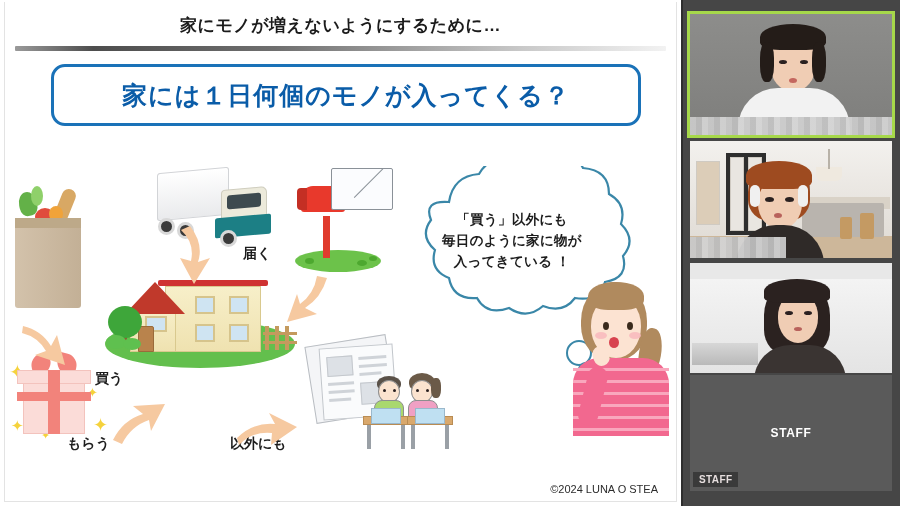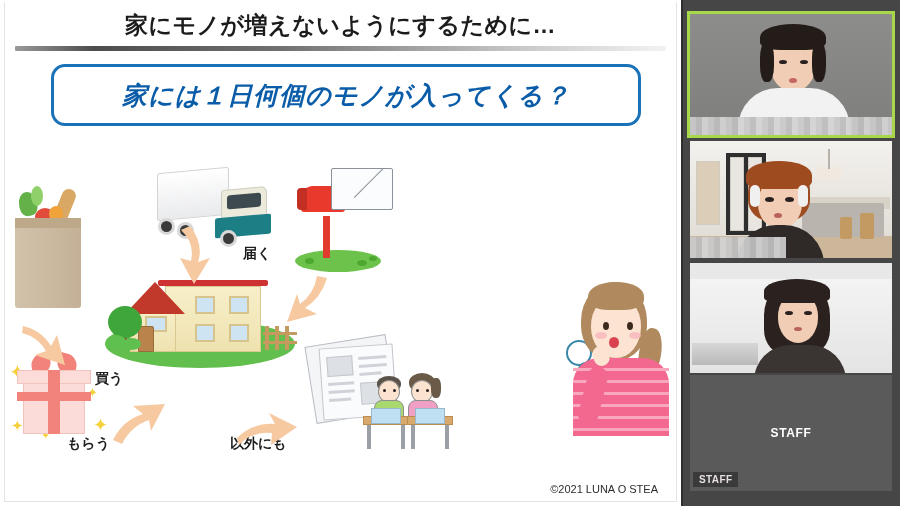--- a/index.html
+++ b/index.html
@@ -16,38 +16,37 @@
     position: absolute; left: 0; top: 0; width: 683px; height: 506px;
     background: #ffffff; border-right: 2px solid #2e2e2e;
     overflow: hidden;
   }
   .slide-inner { position:absolute; left:4px; top:2px; right:4px; bottom:4px;
     background:#fff; border:1px solid #e3e3e3; border-top:none; }
 
   .slide-title {
     position: absolute; left: 0; right: 0; top: 4px; height: 38px;
     display: flex; align-items: center; justify-content: center;
-    font-size: 23px; font-weight: bold; color: #1b1b1b; letter-spacing: .5px;
+    font-size: 17px; font-weight: bold; color: #1b1b1b; letter-spacing: .5px;
     white-space: nowrap;
   }
   .title-rule {
     position: absolute; left: 10px; right: 10px; top: 44px; height: 5px;
     background: linear-gradient(to right, #9a9a9a 0%, #4d4d4d 12%, #6f6f6f 40%, #c9c9c9 78%, #f2f2f2 100%);
     border-radius: 1px;
   }
 
   .question-box {
     position: absolute; left: 46px; top: 62px; width: 590px; height: 62px;
     border: 3px solid #1a72b8; border-radius: 14px; background: #fff;
     display: flex; align-items: center; justify-content: center;
   }
   .question-box span {
     font-size: 25px; font-weight: bold; color: #0a5ca8; letter-spacing: 1px;
     white-space: nowrap;
-    font-style: italic;
   }
 
   .diagram { position: absolute; left: 0; top: 128px; width: 683px; height: 378px; }
 
   
   .dlabel { position: absolute; font-size: 14px; font-weight: bold; color: #1d1d1d; white-space: nowrap; }
   .lb-kau     { left: 90px;  top: 240px; }
   .lb-todoku  { left: 238px; top: 115px; }
   .lb-morau   { left: 62px;  top: 305px; }
   .lb-mochi   { left: 225px; top: 305px; }
@@ -384,20 +383,33 @@
         <svg class="arrow" style="left:0;top:0;" width="683" height="378">
           <g fill="#f6c9a0">
             <path d="M185 96 q14 18 8 36 l12 -4 l-16 26 l-14 -26 l11 3 q4 -18 -10 -31 z"></path>
             <path d="M322 148 q-6 20 -22 30 l12 6 l-30 8 l10 -28 l3 10 q14 -10 17 -28 z"></path>
             <path d="M18 196 q18 4 28 20 l6 -11 l8 30 l-30 -10 l11 -4 q-8 -14 -24 -18 z"></path>
             <path d="M108 310 q10 -20 30 -26 l-10 -8 l32 -2 l-14 27 l-2 -11 q-18 6 -27 24 z"></path>
             <path d="M232 308 q16 -16 38 -14 l-6 -11 l28 14 l-26 18 l1 -12 q-20 -2 -33 12 z"></path>
           </g>
         </svg>
 
+        <div class="bubble">
+          <svg width="250" height="168" viewBox="0 0 250 168">
+            <path d="M62 36 q4 -26 30 -28 q10 -18 32 -14 q16 -16 38 -4 q24 -8 34 12 q26 2 26 26
+                     q18 10 12 30 q16 16 2 32 q6 22 -18 26 q-6 20 -30 16 q-12 16 -32 8
+                     q-16 14 -34 2 q-22 8 -32 -10 q-24 2 -28 -20 q-20 -8 -14 -28 q-16 -14 -4 -30
+                     q-8 -20 18 -18 z" fill="#ffffff" stroke="#3a87a8" stroke-width="2.2"></path>
+          </svg>
+          <div class="bubble-text">
+            <div>「買う」以外にも</div>
+            <div>毎日のように家に物が</div>
+            <div>入ってきている ！</div>
+          </div>
+        </div>
         <div class="tail1"></div>
         <div class="tail2"></div>
 
         <div>
           <div class="wm-hair-back"></div>
           <div class="wm-pony"></div>
           <div class="wm-face"></div>
           <div class="wm-fringe"></div>
           <div class="wm-eye" style="left:598px; top:192px;"></div>
           <div class="wm-eye" style="left:622px; top:192px;"></div>
@@ -410,21 +422,21 @@
           <div class="stripe" style="top:262px;"></div>
           <div class="stripe" style="top:274px;"></div>
           <div class="stripe" style="top:286px;"></div>
           <div class="stripe" style="top:298px;"></div>
           <div class="wm-arm"></div>
           <div class="wm-hand"></div>
         </div>
 
       </div>
 
-      <div class="copyright">©2021 LUNA O STEA</div>
+      <div class="copyright">©2024 LUNA O STEA</div>
     </div>
   </div>
 
   <div class="vpanel">
 
     <div class="tile t1 tile-active">
       <div class="bg-gray"></div>
       <div class="p-hair" style="left:72px; top:12px; width:62px; height:52px; background:#241c18;"></div>
       <div class="p-face" style="left:80px; top:22px; width:46px; height:56px;"></div>
       <div class="p-hair" style="left:70px; top:10px; width:66px; height:26px; background:#241c18; border-radius:50% 50% 30% 30%;"></div>

